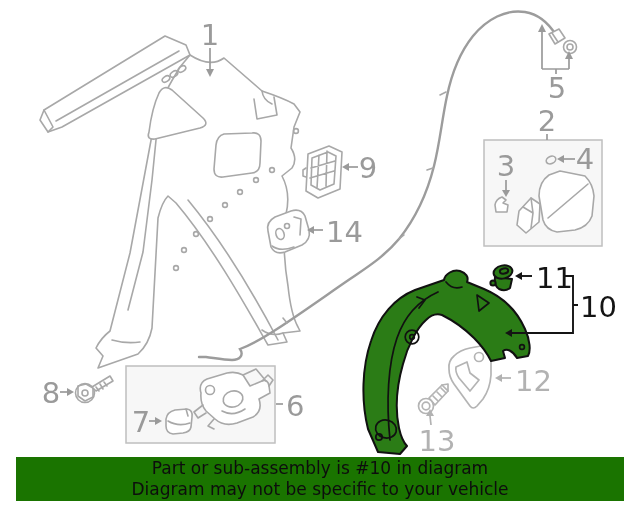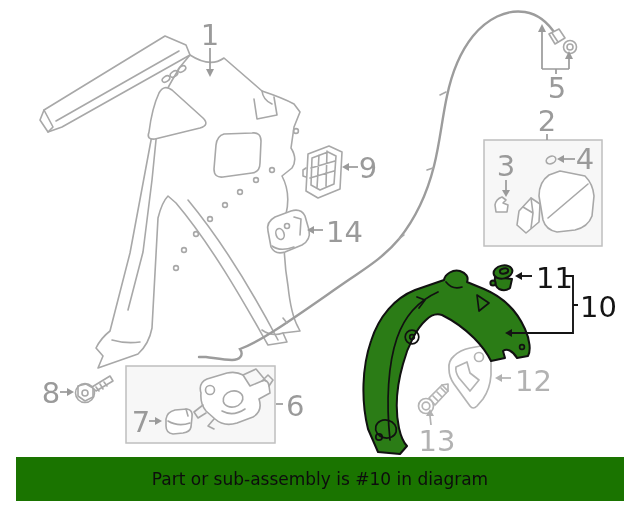--- a/index.html
+++ b/index.html
@@ -197,16 +197,17 @@
   <text class="lbl lbl-hl" x="536" y="288">11</text>
 
   <path class="callout-hl" d="M 565,276 L 573,276 L 573,333 L 512,333 M 573,305 L 578,305"></path>
   <polygon class="ah-hl" points="512,329 512,337 505,333"></polygon>
   <text class="lbl lbl-hl" x="580" y="317">10</text>
 
 </svg>
 
 <div class="banner">
   <span>Part or sub-assembly is #10 in diagram</span>
+  <span>Diagram may not be specific to your vehicle</span>
 </div>
 
 
 
 
 </body></html>

